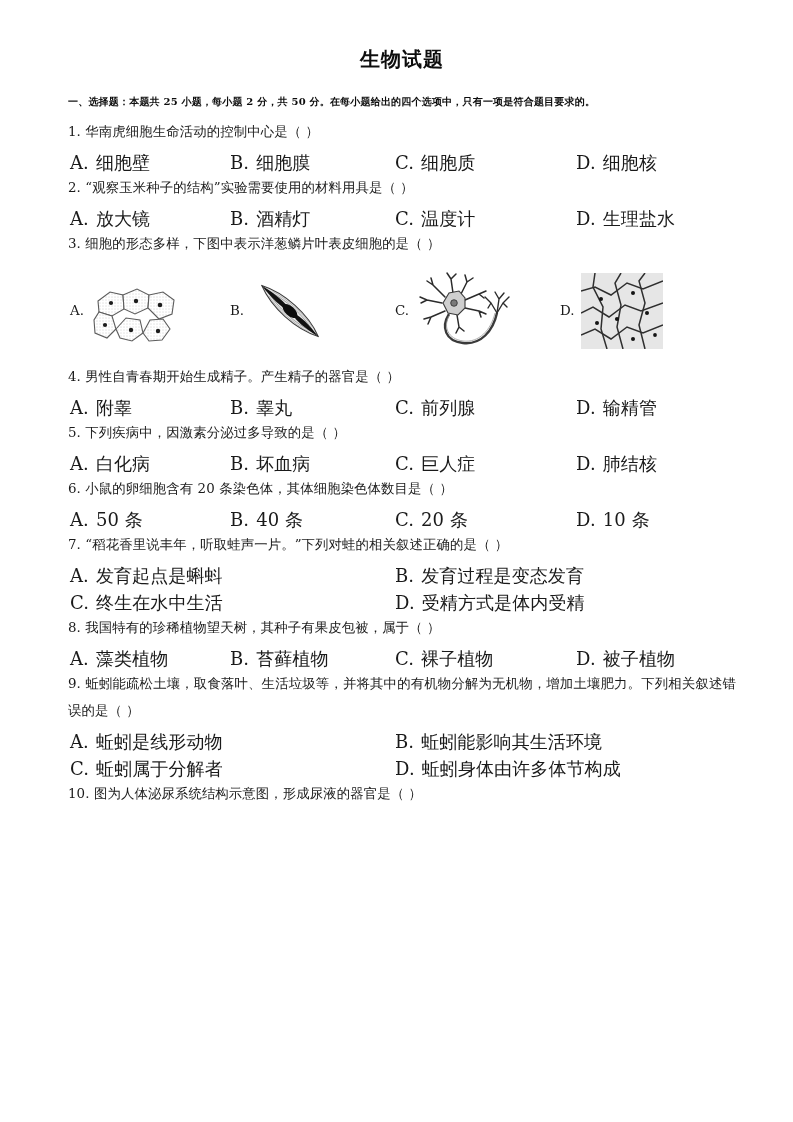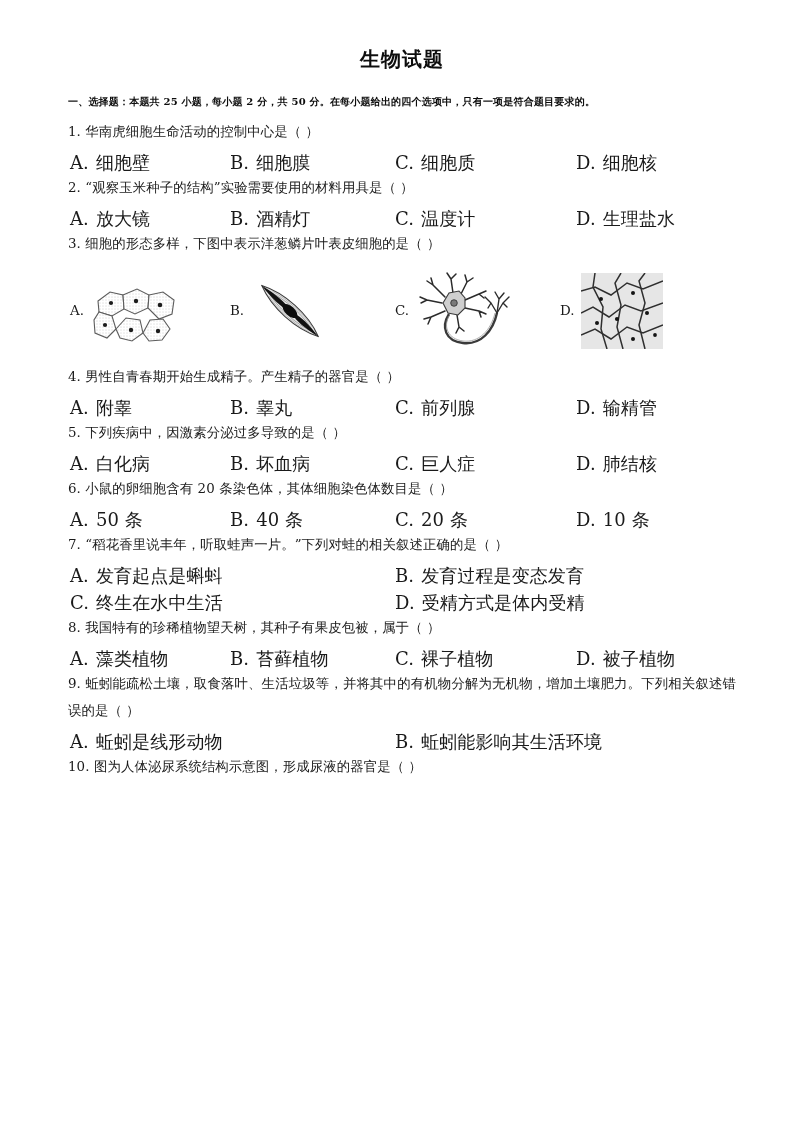--- a/index.html
+++ b/index.html
@@ -313,20 +313,24 @@
       </div>
     </div>
 
     <div class="q">
       <div class="q-stem">9. 蚯蚓能疏松土壤，取食落叶、生活垃圾等，并将其中的有机物分解为无机物，增加土壤肥力。下列相关叙述错误的是（      ）</div>
       <div class="opts">
         <div class="opts-row">
           <span class="opt h1"><span class="lab">A.</span><span>蚯蚓是线形动物</span></span>
           <span class="opt h2"><span class="lab">B.</span><span>蚯蚓能影响其生活环境</span></span>
         </div>
+        <div class="opts-row">
+          <span class="opt h1"><span class="lab">C.</span><span>蚯蚓属于分解者</span></span>
+          <span class="opt h2"><span class="lab">D.</span><span>蚯蚓身体由许多体节构成</span></span>
+        </div>
       </div>
     </div>
 
     <div class="q">
       <div class="q-stem">10. 图为人体泌尿系统结构示意图，形成尿液的器官是（      ）</div>
     </div>
 
     <div class="footer-space"></div>
   </div>
 </div>

